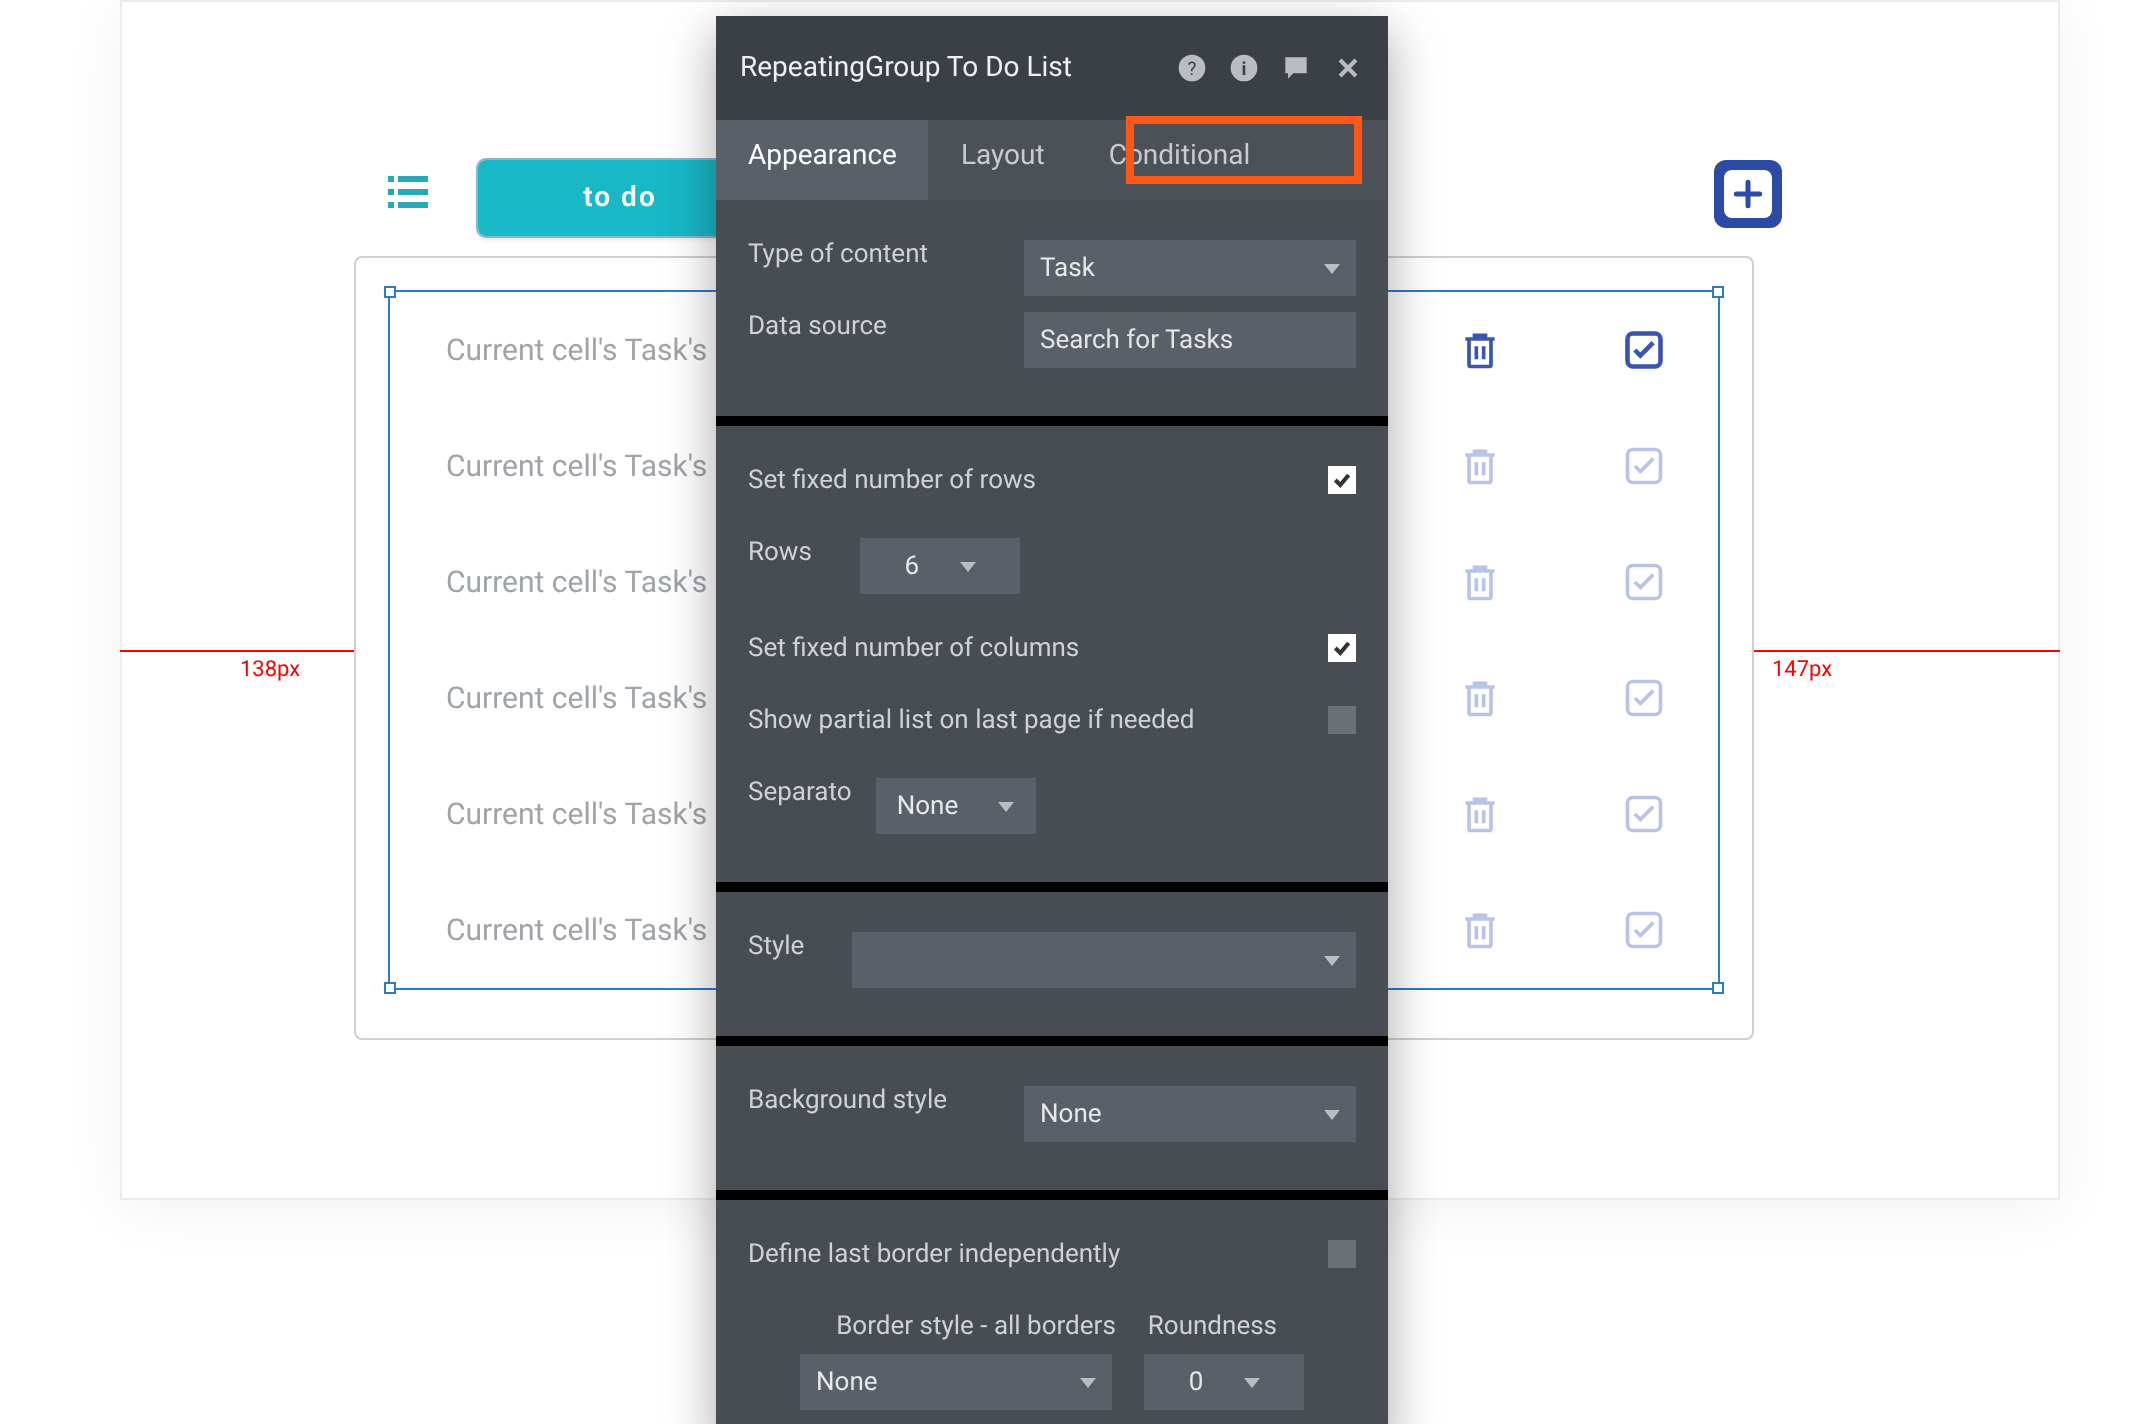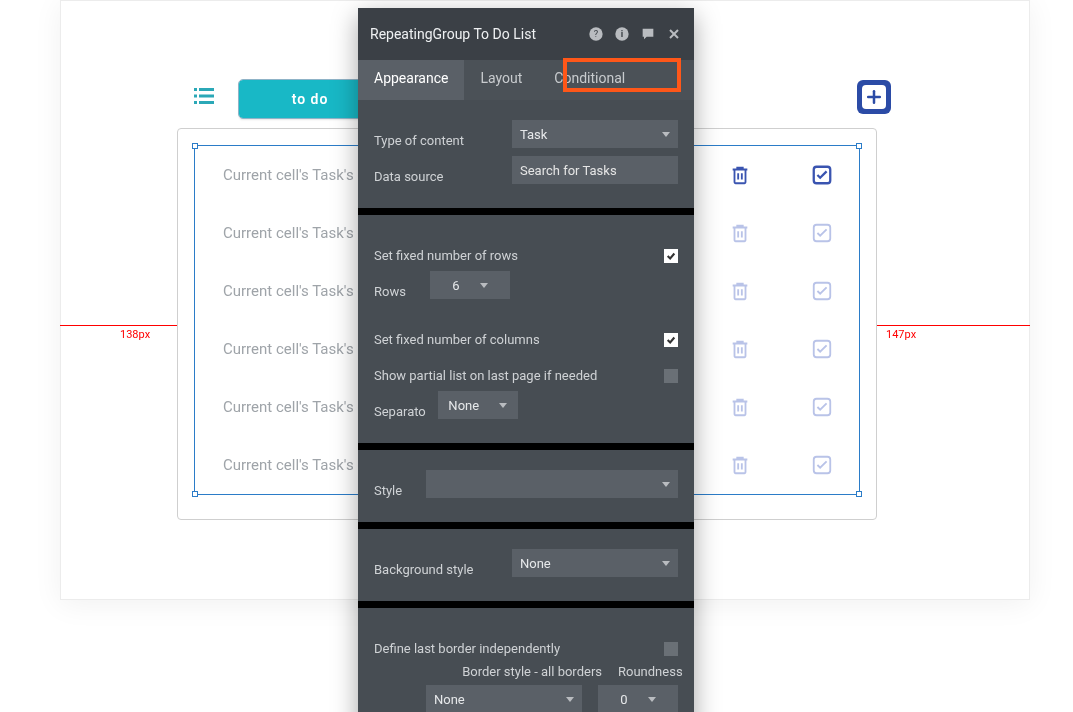--- a/index.html
+++ b/index.html
@@ -161,43 +161,43 @@
   .panel-icons .picon.close { font-size:16px; fill:none; }
 
   .tabs { display:flex; height: 40px; background:#4b5157; }
   .tab { flex:0 0 auto; padding: 10px 16px; color:#c8cbce; font-size:14px; position:relative; }
   .tab.active { background:#5a6067; color:#fff; }
   .tab-highlight {
     position:absolute; top:50px; left:205px; width:118px; height:34px;
     border: 4px solid #ff5719; pointer-events:none;
   }
 
-  .section { border-top:7px solid #000000; padding: 12px 16px 16px; }
+  .section { border-top:5px solid #000000; padding: 12px 16px 16px; }
   .section.first { border-top:none; }
-  .field-row { display:flex; align-items:flex-end; justify-content:space-between; margin: 8px 0; min-height: 28px;}
+  .field-row { display:flex; align-items:flex-start; justify-content:space-between; margin: 8px 0; min-height: 28px;}
   .field-label { color: #cfd2d5; font-size: 13px; }
   .dd {
     background:#5a6067; color:#e6e8ea; height:28px;
     display:flex; align-items:center; justify-content:space-between;
     padding: 0 8px; font-size:13px; min-width: 80px;
     position:relative;
   }
   .dd.wide  { width: 166px; }
   .dd.full  { width: 252px; }
   .dd.small { width: 80px; justify-content:center; gap:12px;}
   .dd.mid   { width: 156px; }
   .dd .caret { width:0;height:0;border-left:4px solid transparent;border-right:4px solid transparent;border-top:5px solid #b9bcc0; margin-left:8px;}
   .dd.link { color:#e5e5e5; }
   .cb {
     width:14px;height:14px;background:#fff;display:flex;align-items:center;justify-content:center;
   }
   .cb svg { width:10px;height:10px; stroke:#333; stroke-width:2.5; fill:none;}
   .cb.empty { background:#6a7076;}
 
-  .split-row { display:flex; justify-content:flex-end; align-items:center; gap:16px; }
+  .split-row { display:flex; justify-content:center; align-items:center; gap:16px; }
 
 </style>
 </head>
 <body>
 
 <div class="page-frame"></div>
 
 <div class="list-icon">
   <svg viewBox="0 0 24 24">
       <rect x="2" y="4" width="3" height="3"></rect>

